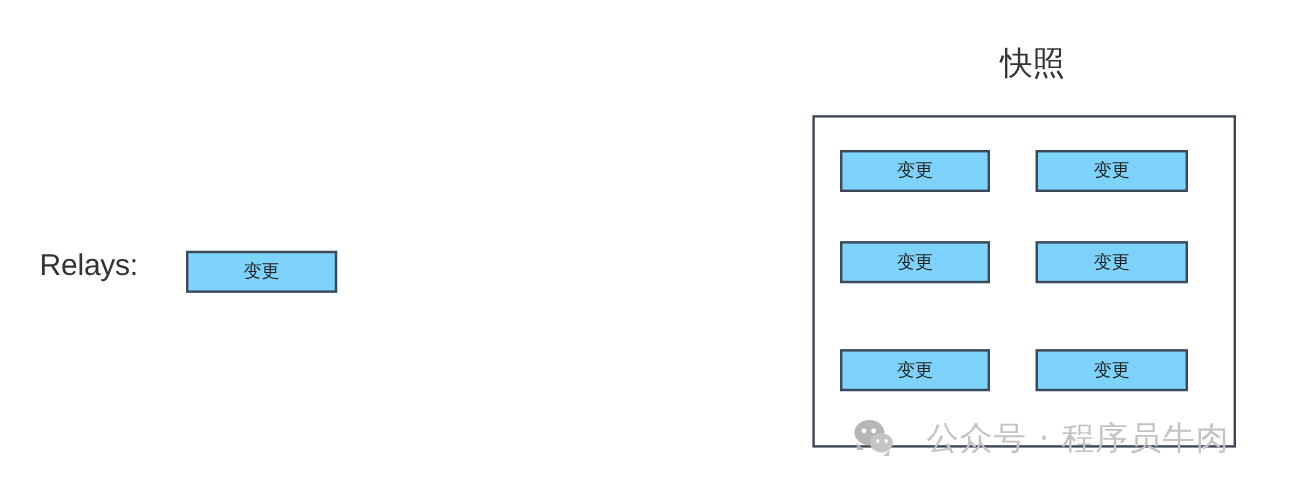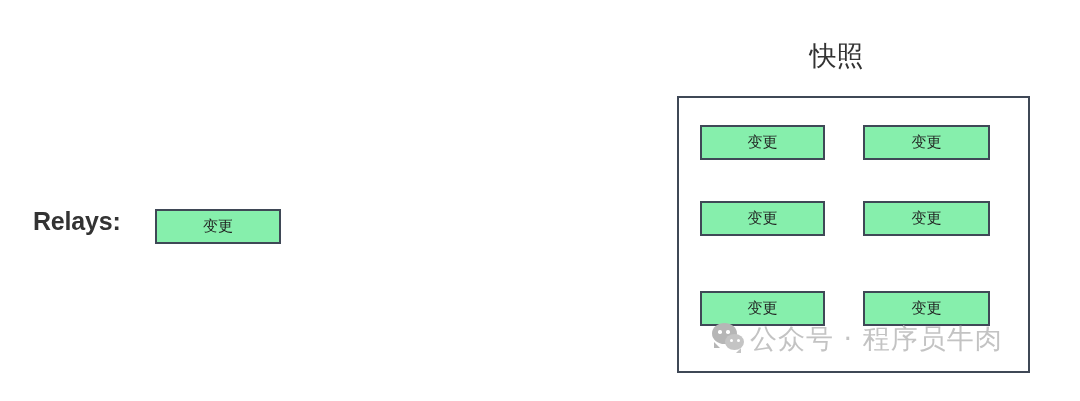--- a/index.html
+++ b/index.html
@@ -20,30 +20,30 @@
     width: 1080px;
     height: 401px;
     background: #ffffff;
   }
 
   
   .label {
     position: absolute;
     color: #333333;
     font-size: 25px;
-    font-weight: 700;
+    font-weight: 400;
     letter-spacing: -0.2px;
     white-space: nowrap;
     line-height: 1;
   }
 
   
   .chip {
     position: absolute;
-    background: #86efac;
+    background: #7dd3fc;
     border: 2px solid #3f4856;
     box-sizing: border-box;
     display: flex;
     align-items: center;
     justify-content: center;
     color: #1f1f1f;
     font-size: 15px;
     font-family: "DejaVu Sans", "Liberation Sans", sans-serif;
     line-height: 1;
   }
@@ -61,27 +61,27 @@
   }
 
   
   #bootstrap-label {
     left: 415px;
     top: 211px;
   }
 
   #snapshot-title {
     position: absolute;
-    left: 660px;
+    left: 684px;
     top: 43px;
     width: 353px;
     text-align: center;
     color: #333333;
     font-size: 27px;
-    font-family: Liberation Sans, sans-serif;
+    font-family: Liberation Mono, monospace;
     line-height: 1;
   }
 
   #snapshot-box {
     position: absolute;
     left: 677px;
     top: 96px;
     width: 353px;
     height: 277px;
     border: 2px solid #3f4856;
@@ -93,24 +93,24 @@
   .chip.c-l { left: 700px; width: 125px; height: 35px; }
   .chip.c-r { left: 863px; width: 127px; height: 35px; }
   .chip.r-1 { top: 125px; }
   .chip.r-2 { top: 201px; }
   .chip.r-3 { top: 291px; }
 
   
   #watermark {
     position: absolute;
     left: 712px;
-    top: 323px;
+    top: 350px;
     display: flex;
     align-items: center;
-    gap: 4px;
+    gap: 26px;
     pointer-events: none;
   }
   #watermark .wm-logo {
     width: 34px;
     height: 30px;
     position: relative;
     flex: 0 0 auto;
   }
   #watermark .wm-logo .bub {
     position: absolute;

